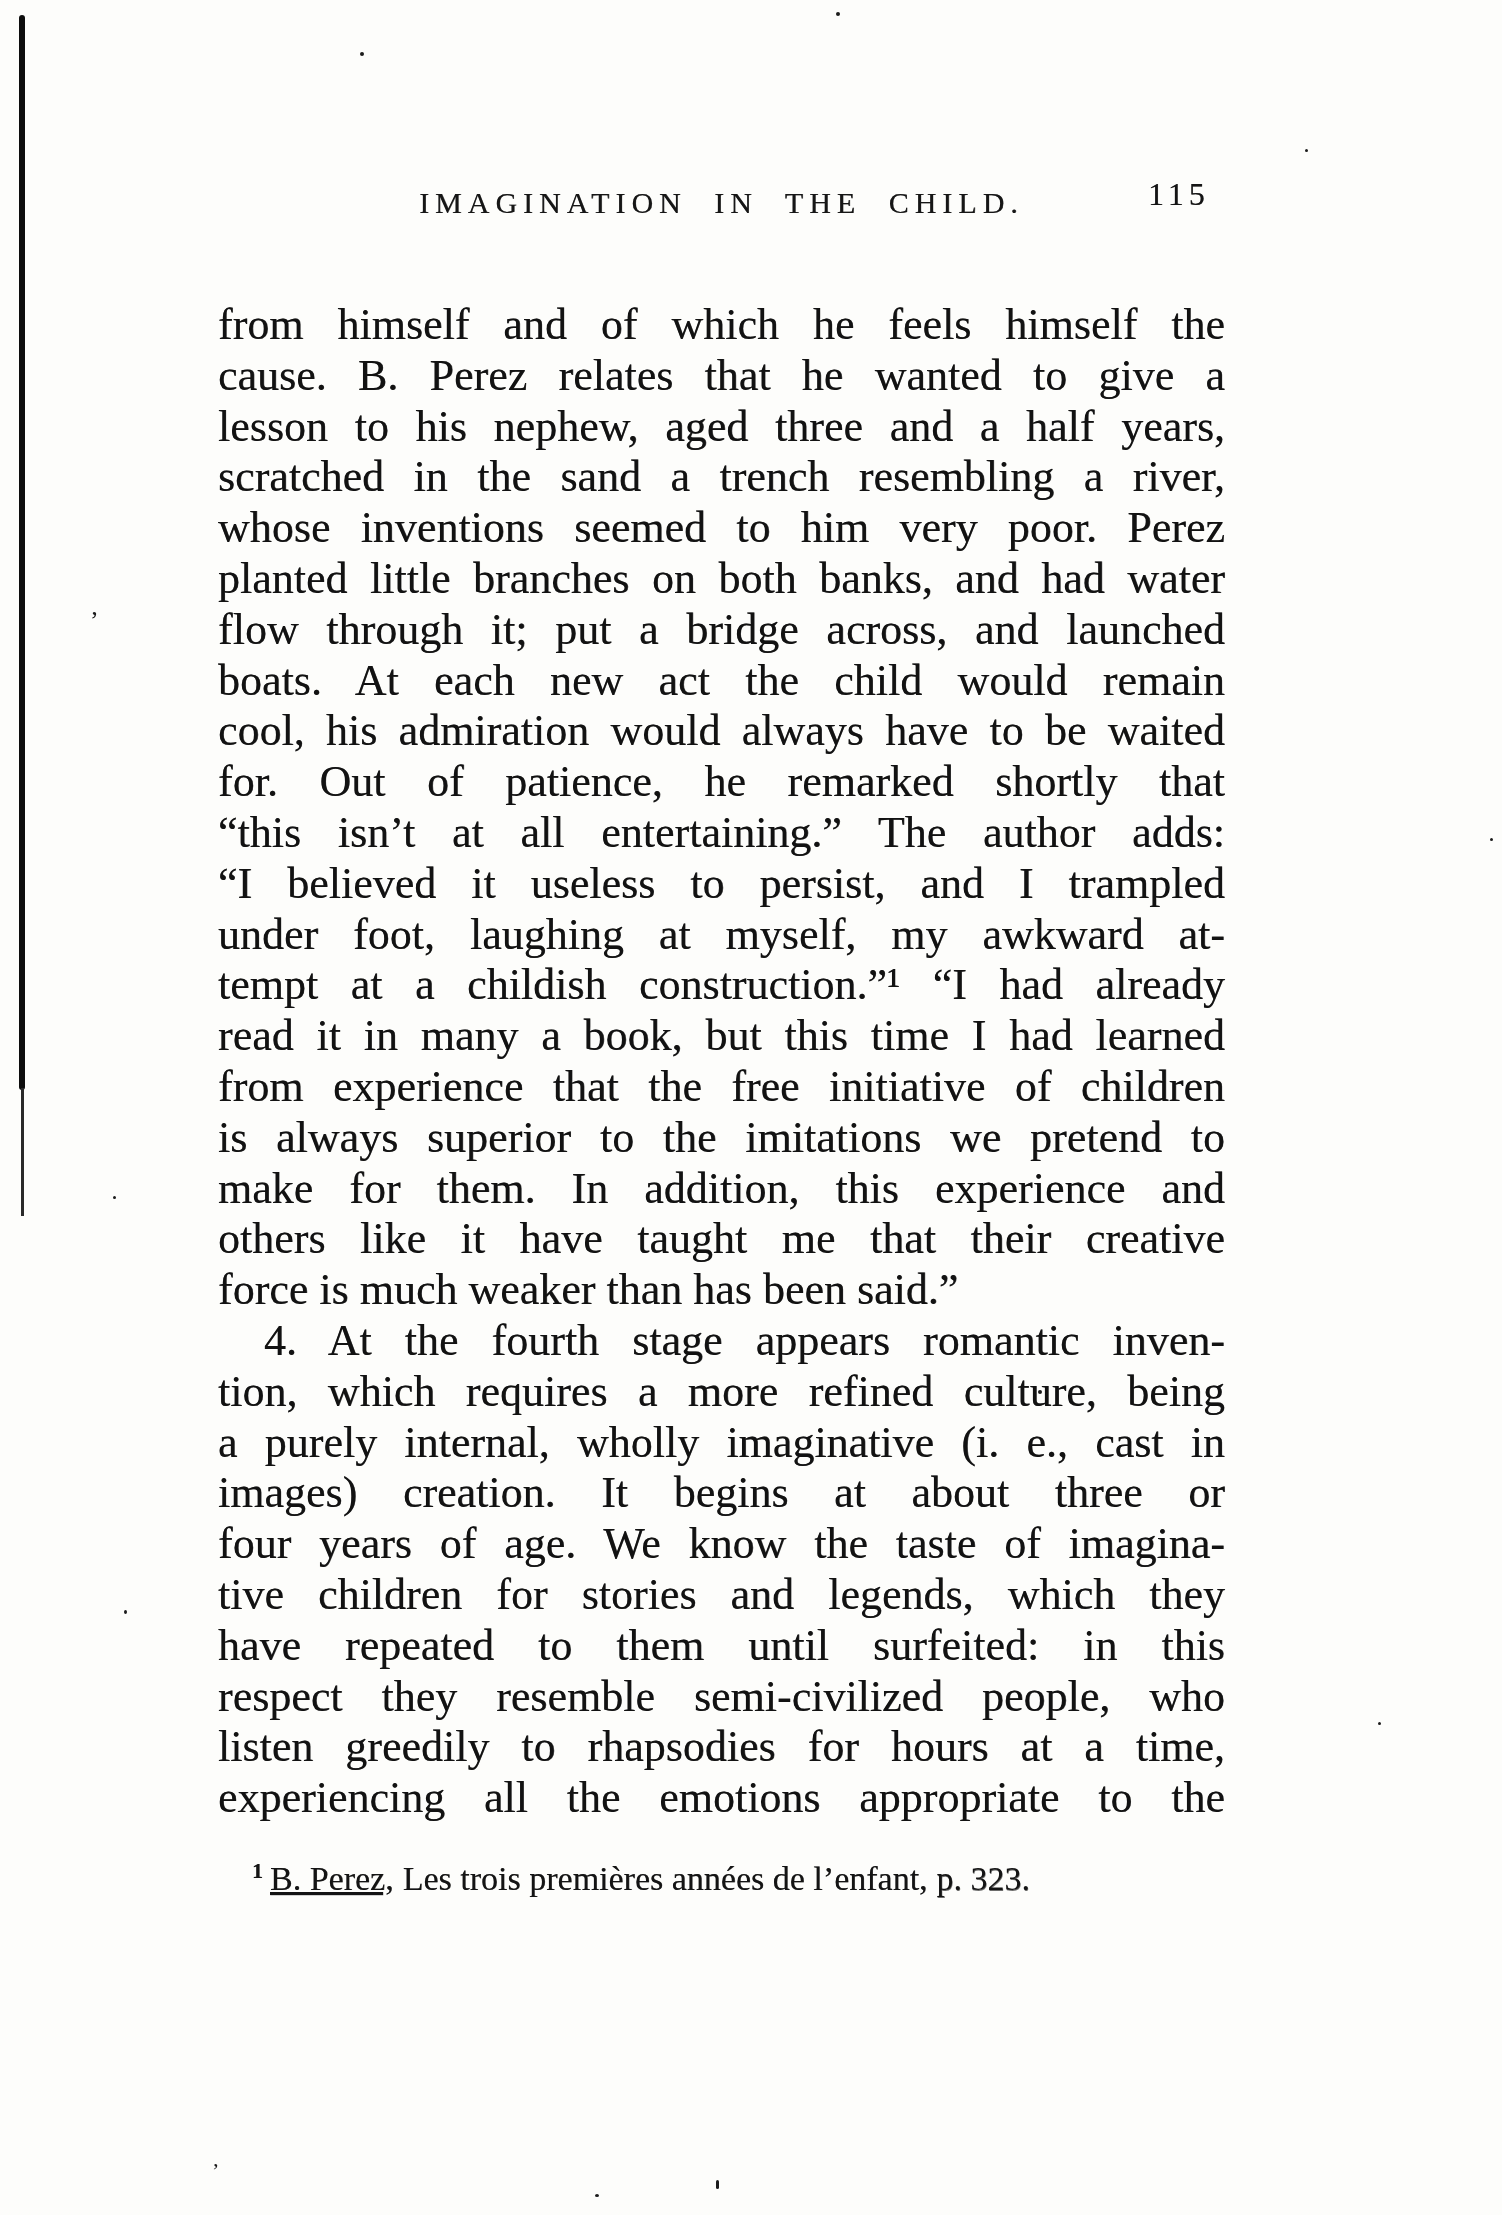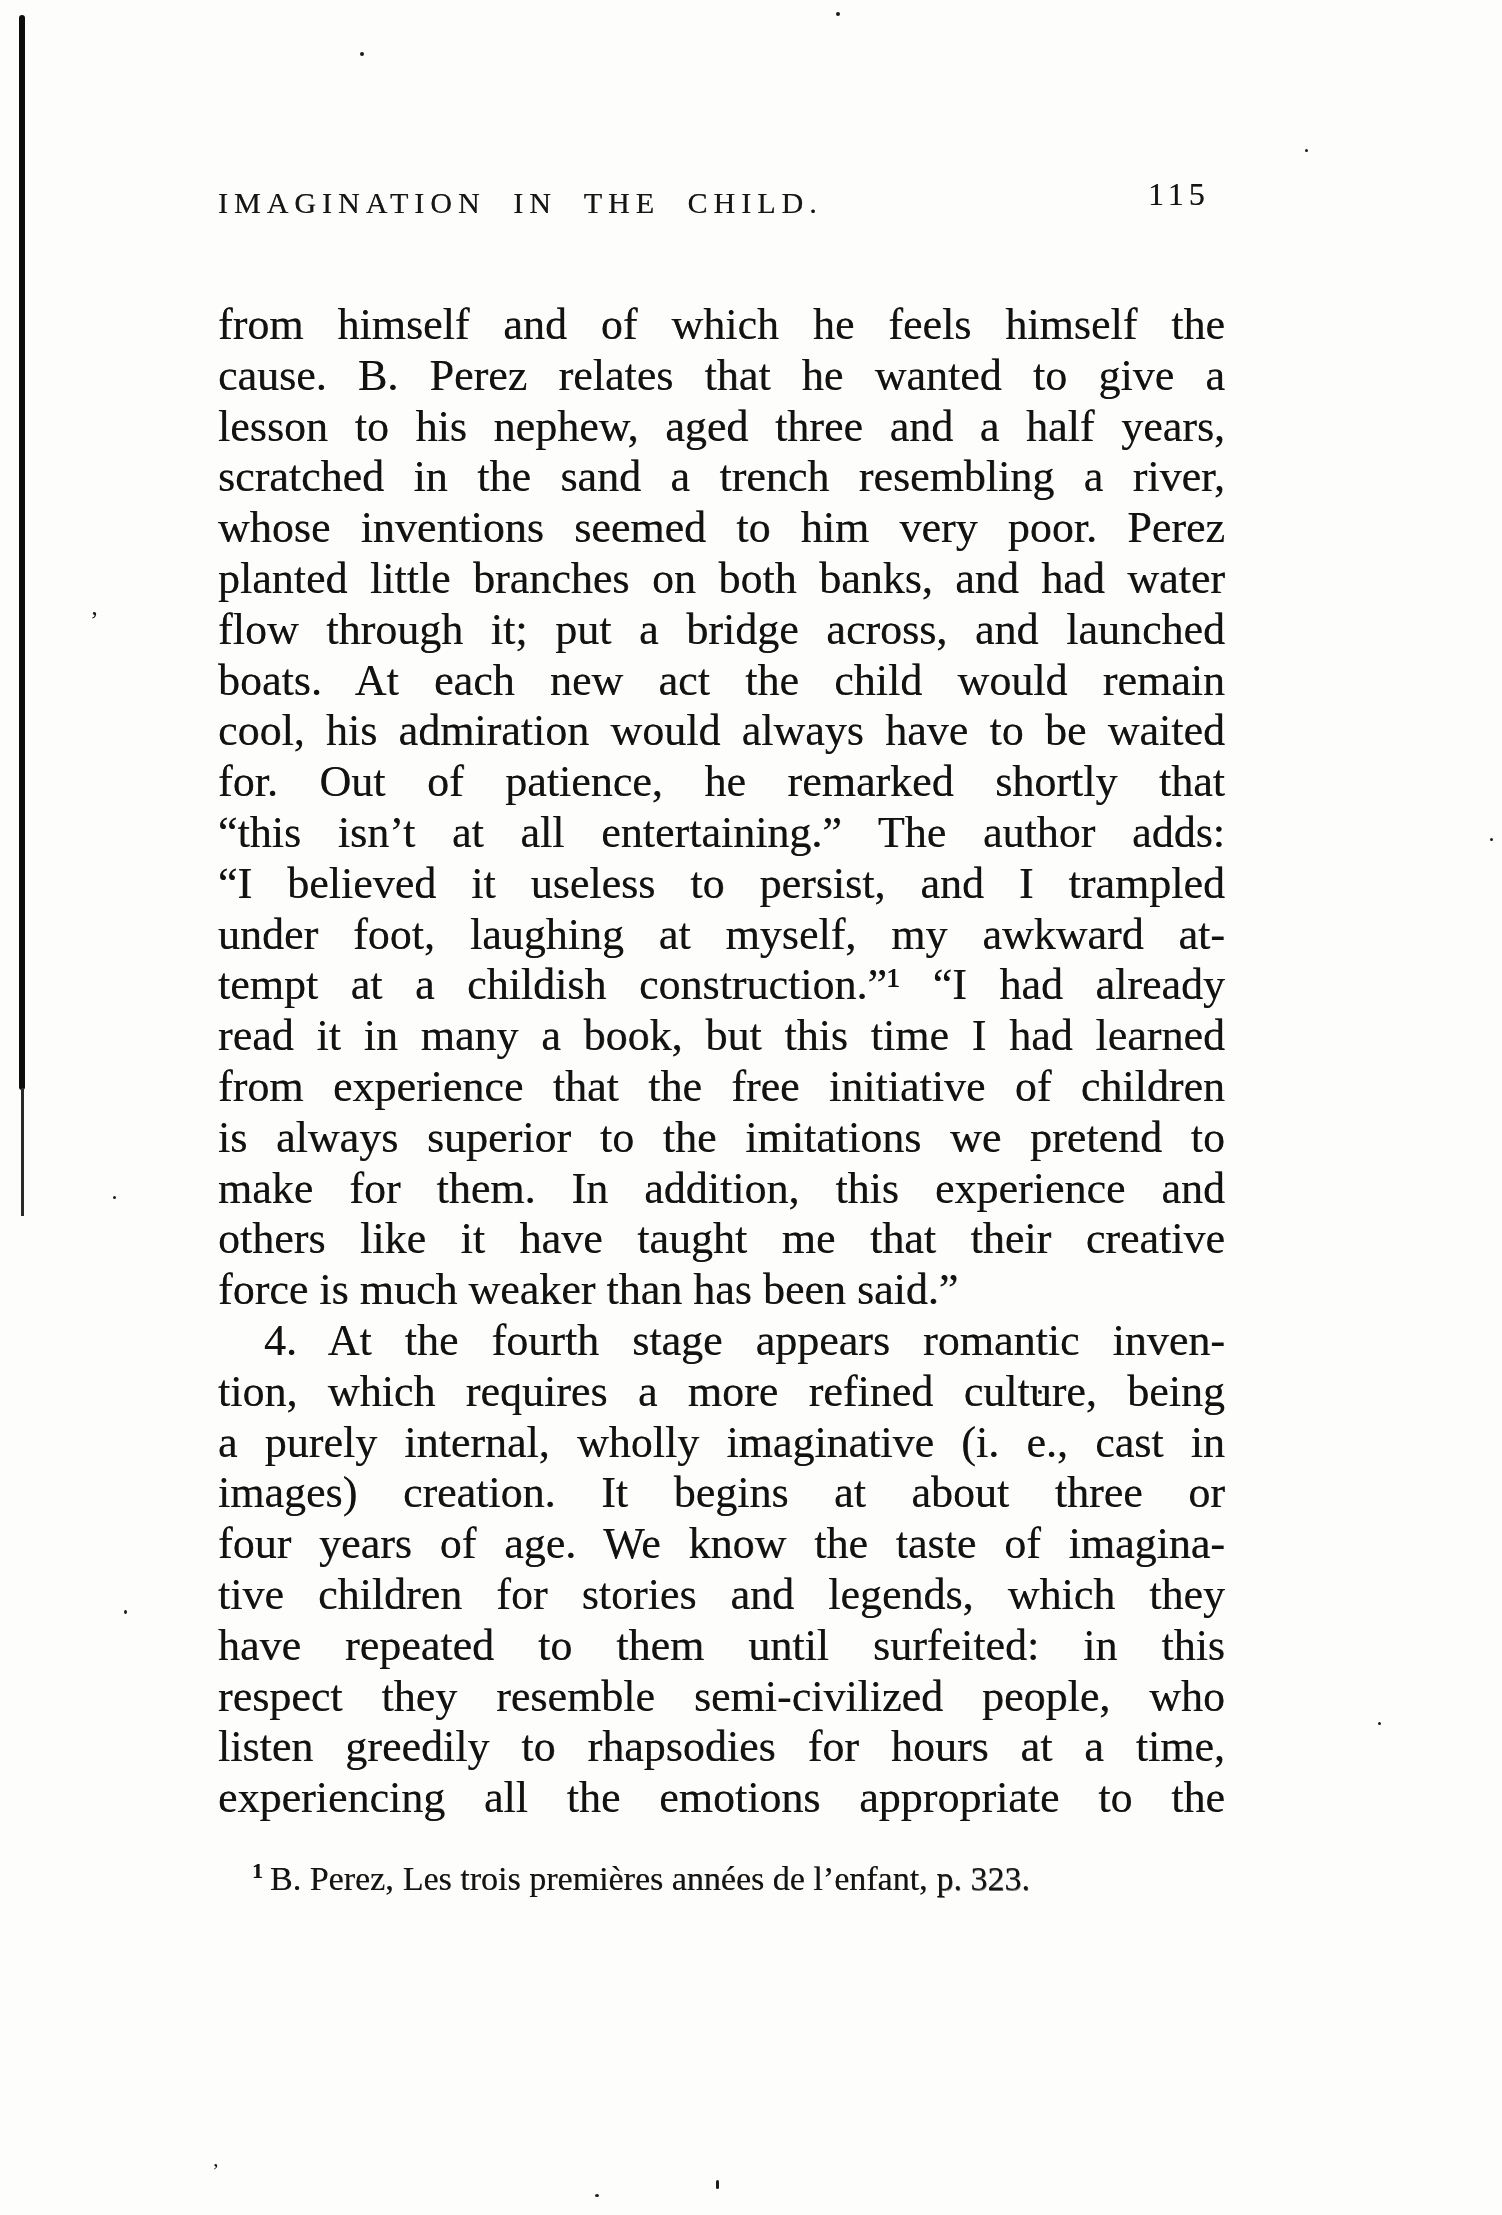--- a/index.html
+++ b/index.html
@@ -11,21 +11,21 @@
     font-family:"Liberation Serif", serif;
     color:#111;
     overflow:hidden;
   }
   
   .spine-seg1{position:absolute;left:19px;top:15px;width:6px;height:1075px;background:#0d0d0d;border-radius:3px;}
   .spine-seg2{position:absolute;left:21px;top:1088px;width:3px;height:128px;background:#2a2a2a;}
   
   .running-head{
     position:absolute;left:218px;top:186px;width:1007px;
-    font-size:30px;letter-spacing:6px;word-spacing:14px;
+    text-align:center;font-size:30px;letter-spacing:6px;word-spacing:14px;
     color:#161616;text-shadow:0.3px 0.3px 0 rgba(10,10,10,.6);
   }
   .page-number{
     position:absolute;left:1148px;top:176px;
     font-size:32px;letter-spacing:5px;color:#141414;
     text-shadow:0.3px 0.3px 0 rgba(10,10,10,.6);
   }
   
   .body-text{
     position:absolute;left:218px;top:300px;width:1007px;
@@ -35,21 +35,21 @@
   .ln{height:50.8px;text-align:justify;text-align-last:justify;}
   .ln.end{text-align-last:left;}
   .ln.indent{text-indent:46px;}
   
   .footnote{
     position:absolute;left:252px;top:1858px;width:980px;
     font-size:34px;color:#141414;
     text-shadow:0.3px 0.3px 0 rgba(12,12,12,.6);
   }
   .fn-marker{vertical-align:super;font-size:22px;margin-right:7px;font-weight:bold;}
-  .fn-author{margin-right:9px;}
+  .fn-author{margin-right:9px;text-decoration:underline;}
   .fn-title{margin-right:9px;}
   .fn-ref{font-style:normal;}
   
   .speck{position:absolute;background:#1b1b1b;border-radius:50%;}
   .mark{position:absolute;color:#1b1b1b;font-size:26px;line-height:1;}
   .s1{left:360px;top:52px;width:4px;height:4px;}
   .s2{left:836px;top:12px;width:4px;height:4px;}
   .s3{left:1305px;top:149px;width:3px;height:3px;}
   .s5{left:113px;top:1196px;width:3px;height:3px;}
   .s6{left:124px;top:1610px;width:3px;height:4px;}

